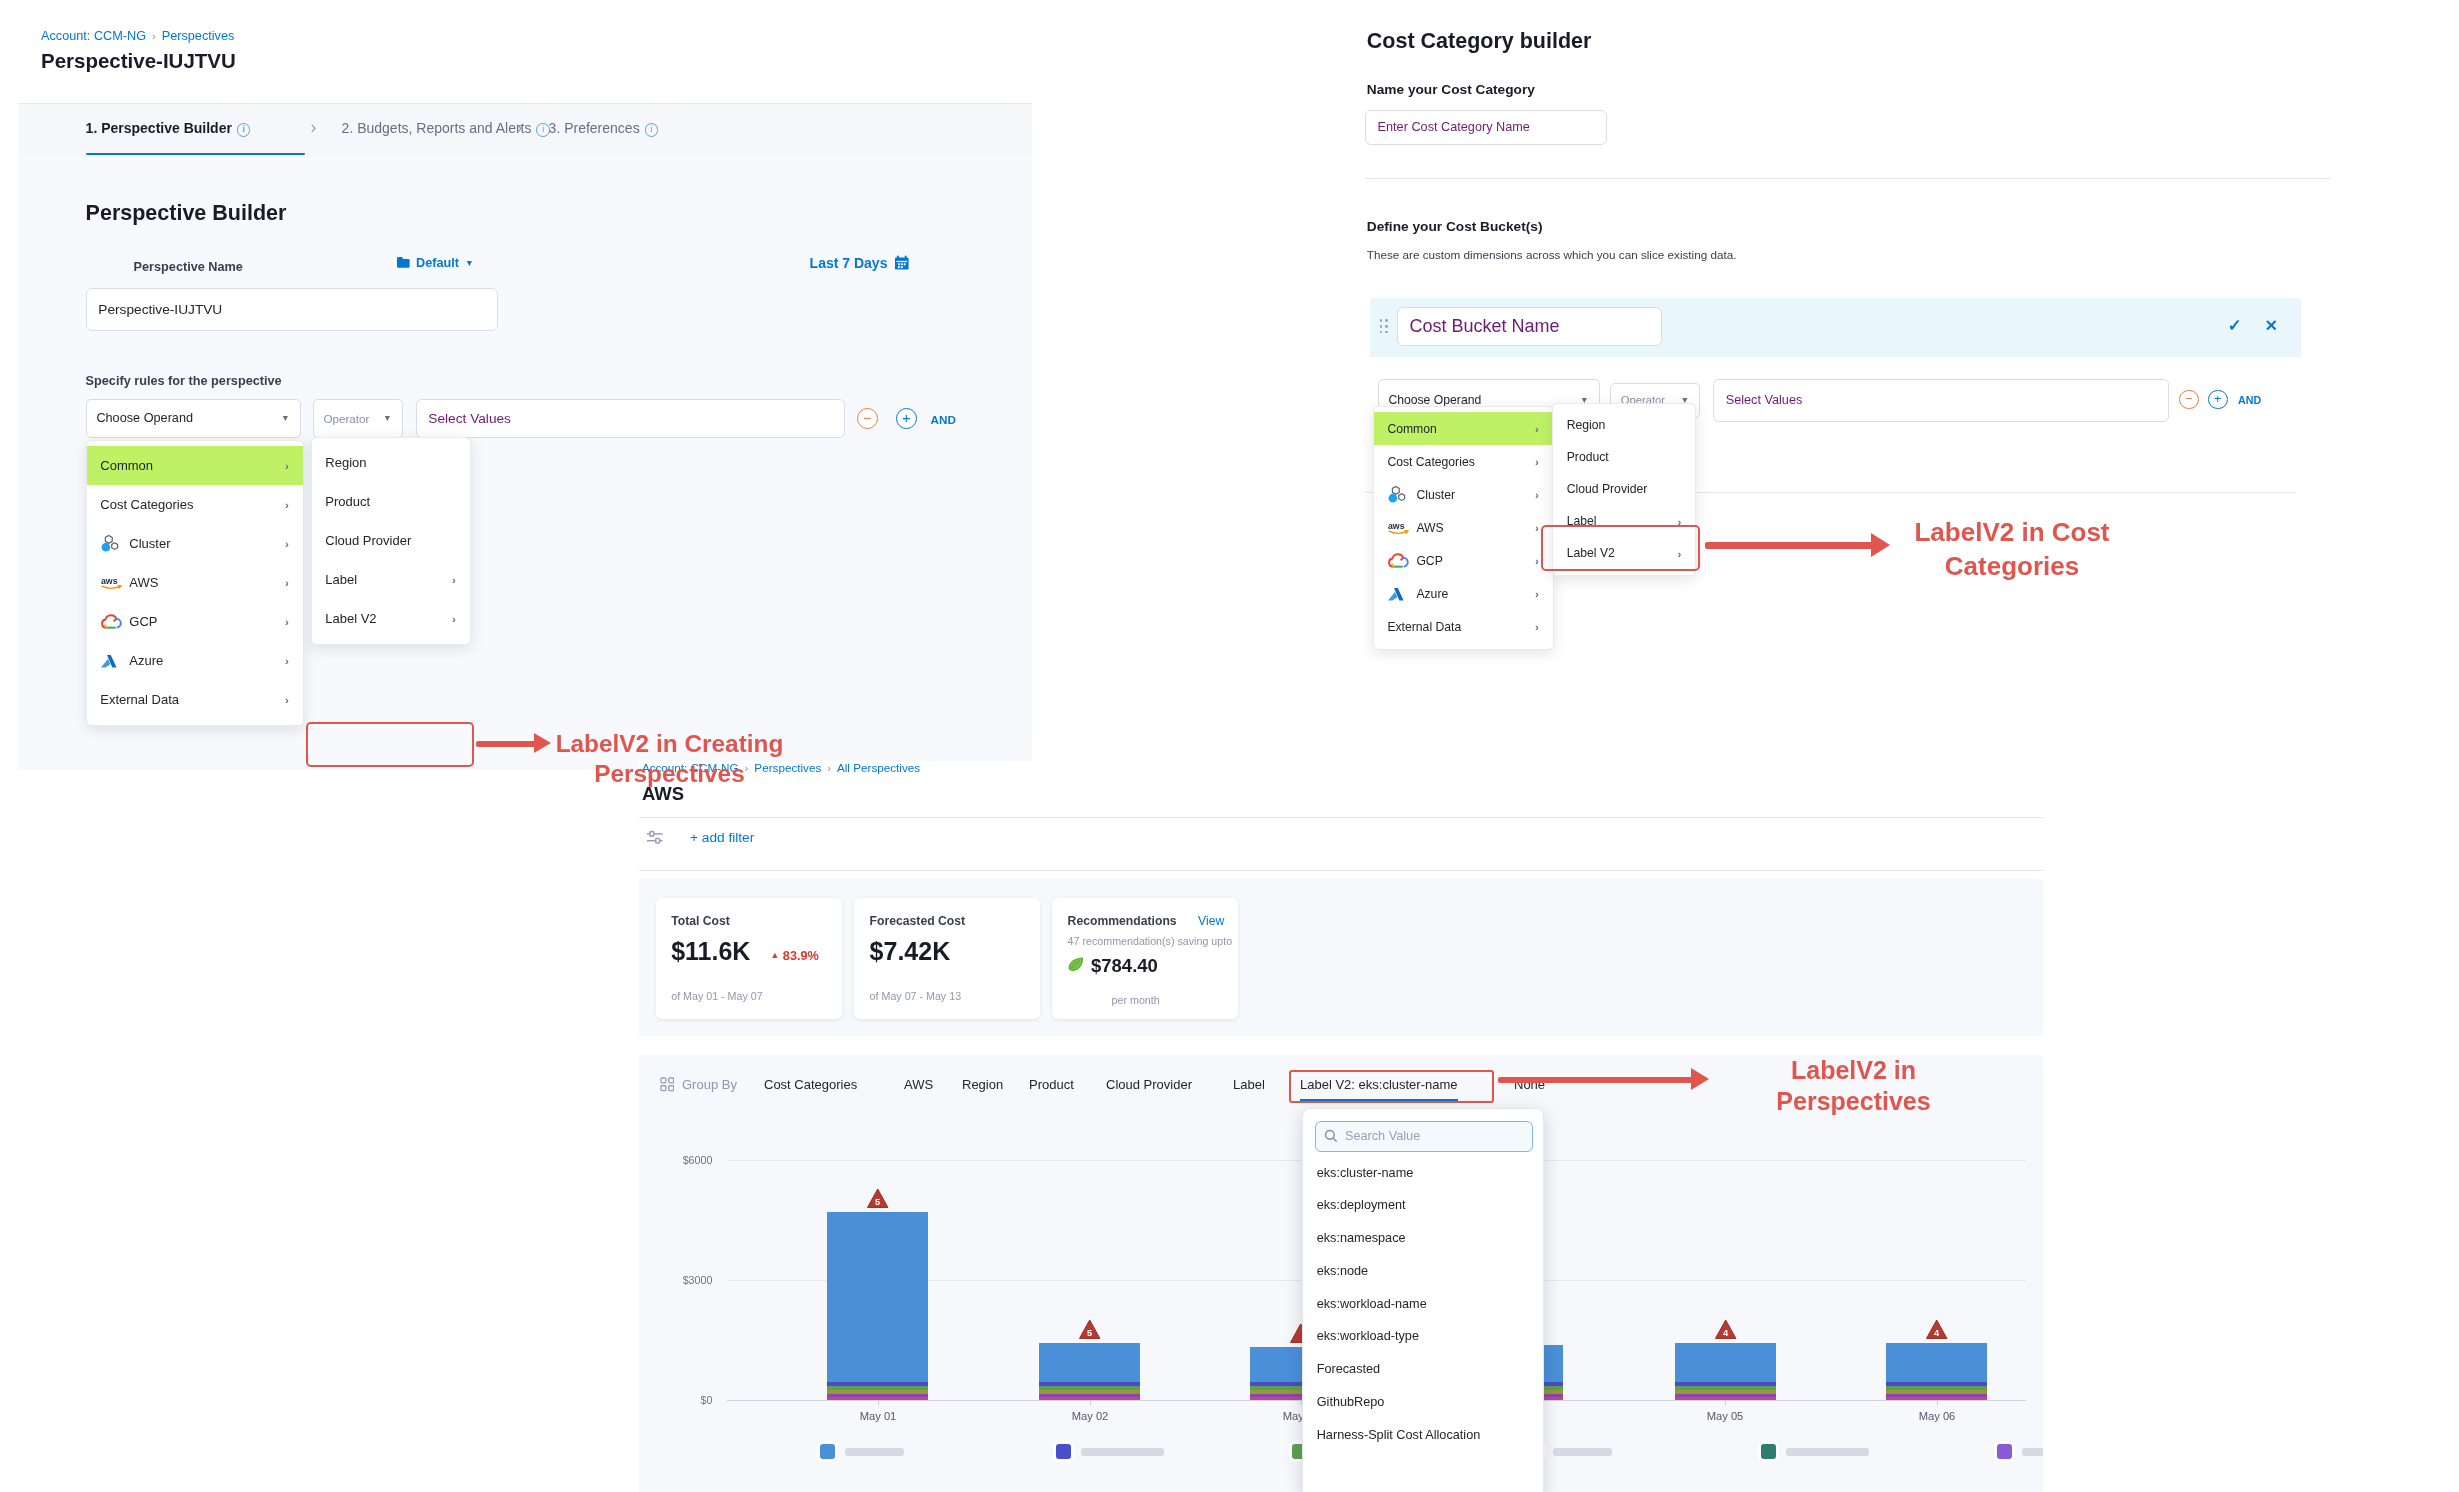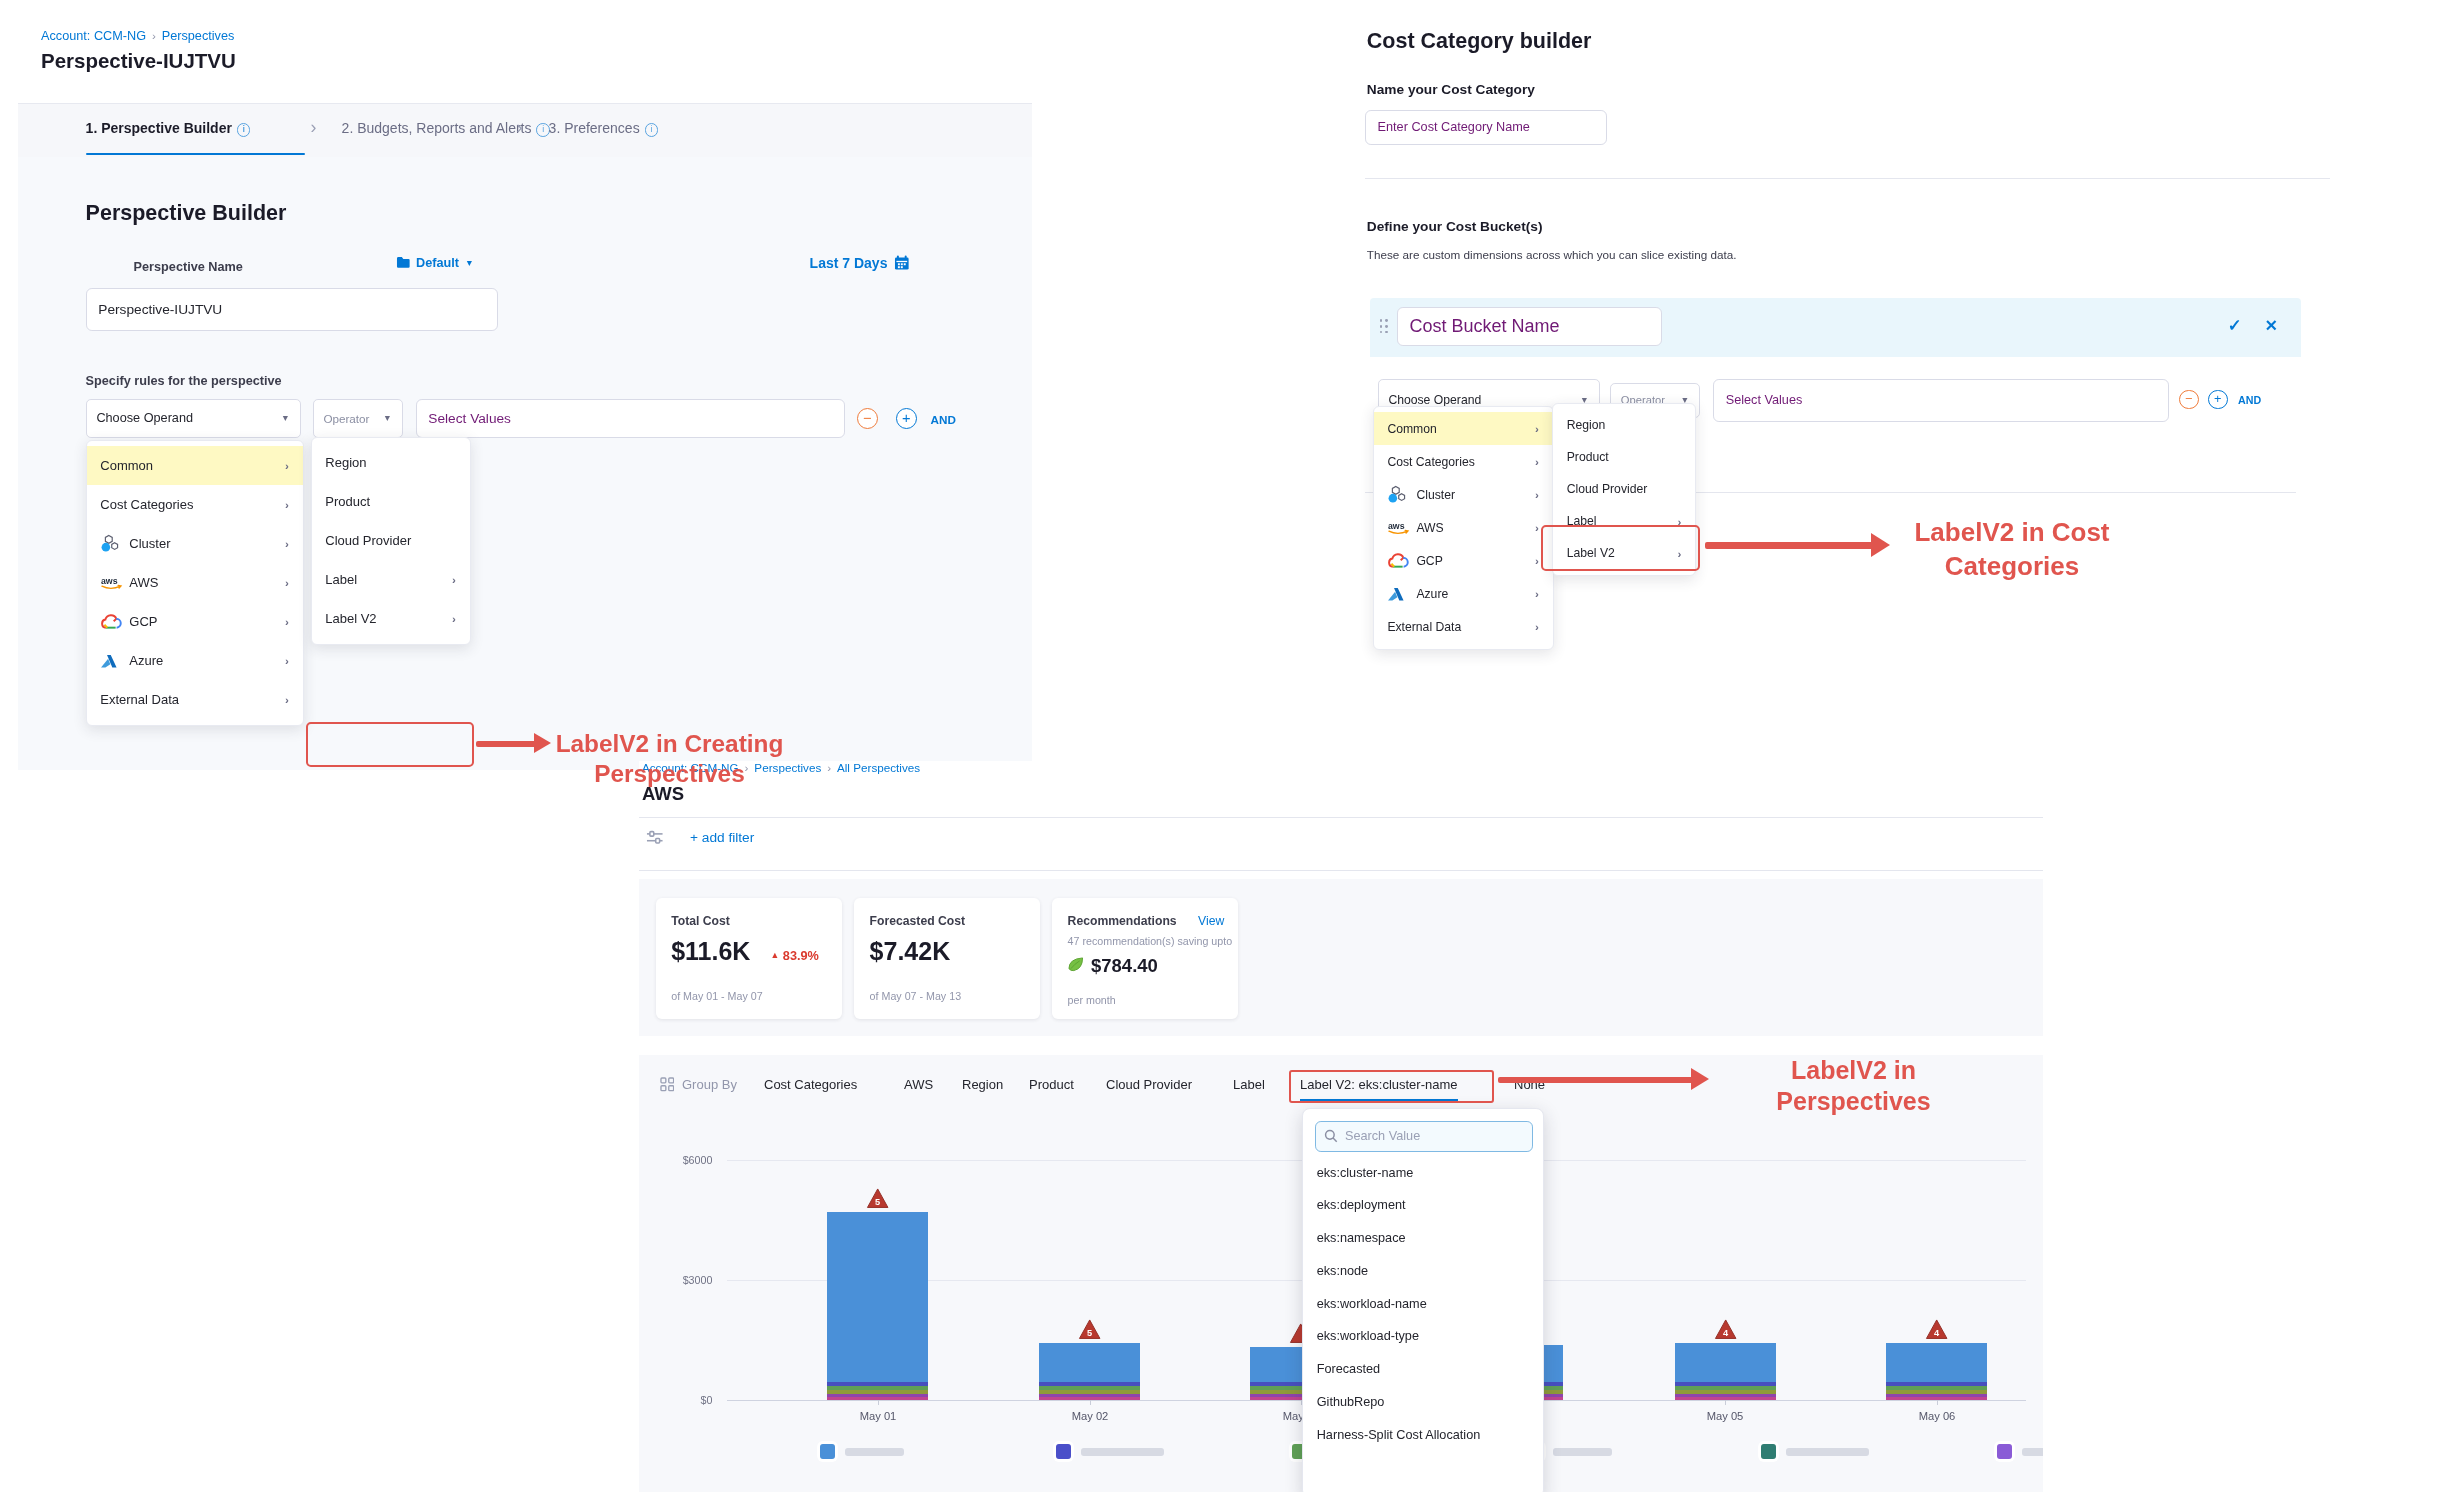--- a/index.html
+++ b/index.html
@@ -38,21 +38,21 @@
   .caret { color: #6b6d85; font-size: 8.8px; margin-left: 5.9px; }
   .circle-btn { position: absolute; width: 21.5px; height: 21.5px; border-radius: 50%; font-size: 14.6px;
     line-height: 18.5px; text-align: center; cursor: pointer; background: #fff; }
   .circle-btn.minus { border: 1.6px solid #ef7b3a; color: #ef7b3a; }
   .circle-btn.plus { border: 1.6px solid #0278d5; color: #0278d5; }
   .and-label { color: #0278d5; font-weight: bold; font-size: 11.7px; }
 
   .menu { position: absolute; background: #fff; border: 1px solid #e8eaf1; border-radius: 5.9px;
     box-shadow: 0 3.9px 13.7px rgba(40,41,61,.12); padding: 5.9px 0; z-index: 5; }
   .menu-row { display: flex; align-items: center; padding: 0 13.7px; cursor: pointer; color: #24252d; }
-  .menu-row.hl { background: #fef9c3; }
+  .menu-row.hl { background: #bef264; }
   .menu-row .mi { width: 29px; display: flex; align-items: center; }
   .menu-row .lbl { flex: 1; }
   .menu-row .chev { color: #6b6d85; font-weight: bold; font-size: 11.7px; }
 
   .redbox { position: absolute; border: 2.9px solid #e0554e; border-radius: 4.9px; z-index: 12; }
   .ann-text { position: absolute; color: #e0554e; font-weight: bold; text-align: center; z-index: 20; }
   .arrow { position: absolute; z-index: 20; }
   .arrow .shaft { position: absolute; background: #e0554e; border-radius: 2px; }
   .arrow .head { position: absolute; width: 0; height: 0; }
 
@@ -435,21 +435,21 @@
     <div class="clabel">Recommendations</div>
     <div class="view-link">View</div>
     <div class="abs" style="left:15.6px; top:37px; font-size:10.7px; color:#9296ab;">47 recommendation(s) saving upto</div>
     <span class="abs" style="left:13.7px; top:57px;">
       <svg width="19.5" height="19.5" viewBox="0 0 20 20">
           <path d="M3 14 Q3 4 17 3 Q17 14 8 16 Q5 16.5 3 14 Z" fill="#76c043" stroke="#5da332" stroke-width="1"></path>
           <path d="M5 14 Q9 9 14 6" stroke="#5da332" stroke-width="1" fill="none"></path>
         </svg>
     </span>
     <div class="abs" style="left:39px; top:57px; font-size:18.5px; font-weight:bold; color:#1b1b28;">$784.40</div>
-    <div class="cperiod" style="top:96px;">per month</div>
+    <div class="cperiod" style="top:96px;margin-left:44px;">per month</div>
   </div>
 
   <div class="band" style="top:294px; height:438px;"></div>
 
   <span class="abs" style="left:20.5px; top:316px;">
     <svg width="14.6" height="14.6" viewBox="0 0 15 15">
         <g fill="none" stroke="#9aa0b5" stroke-width="1.4">
           <rect x="1" y="1" width="5" height="5" rx="1"></rect>
           <rect x="9" y="1" width="5" height="5" rx="1"></rect>
           <rect x="1" y="9" width="5" height="5" rx="1"></rect>

